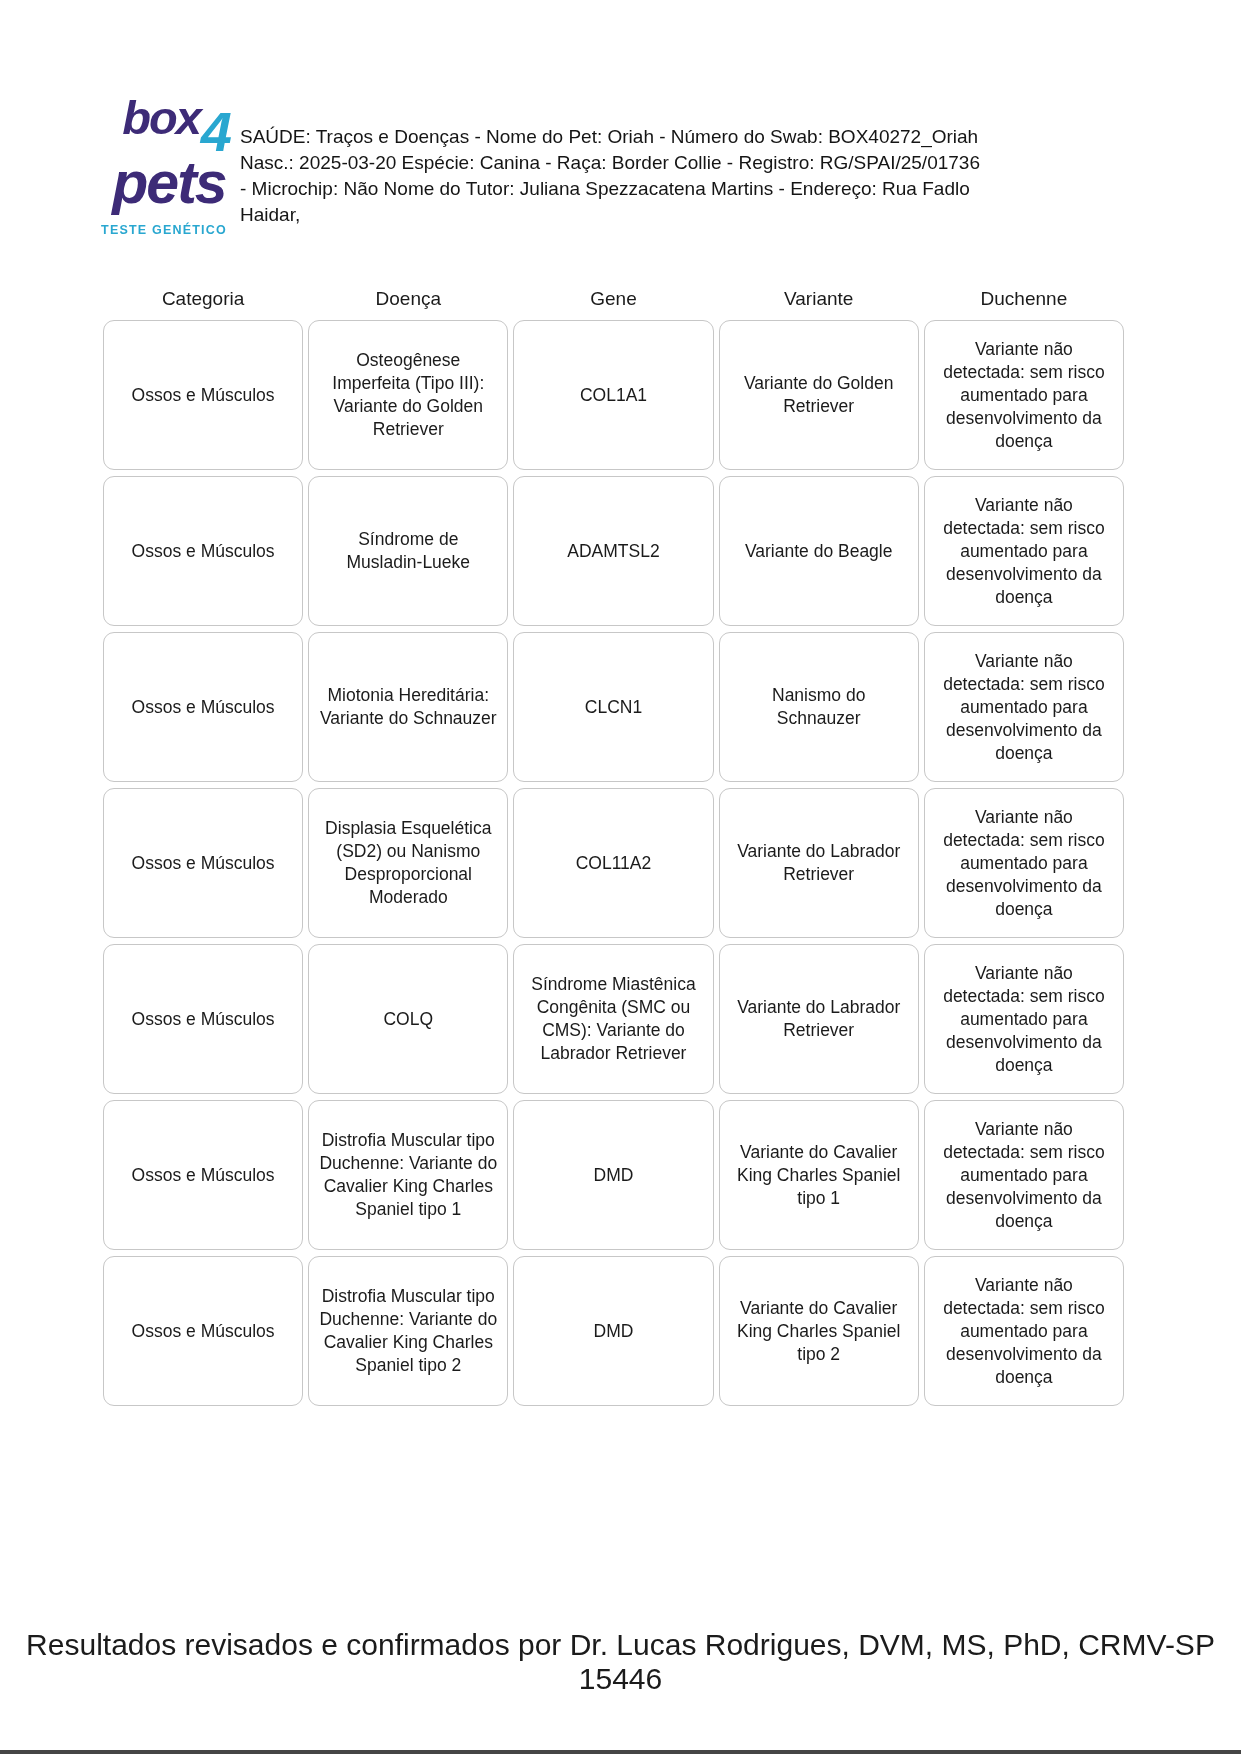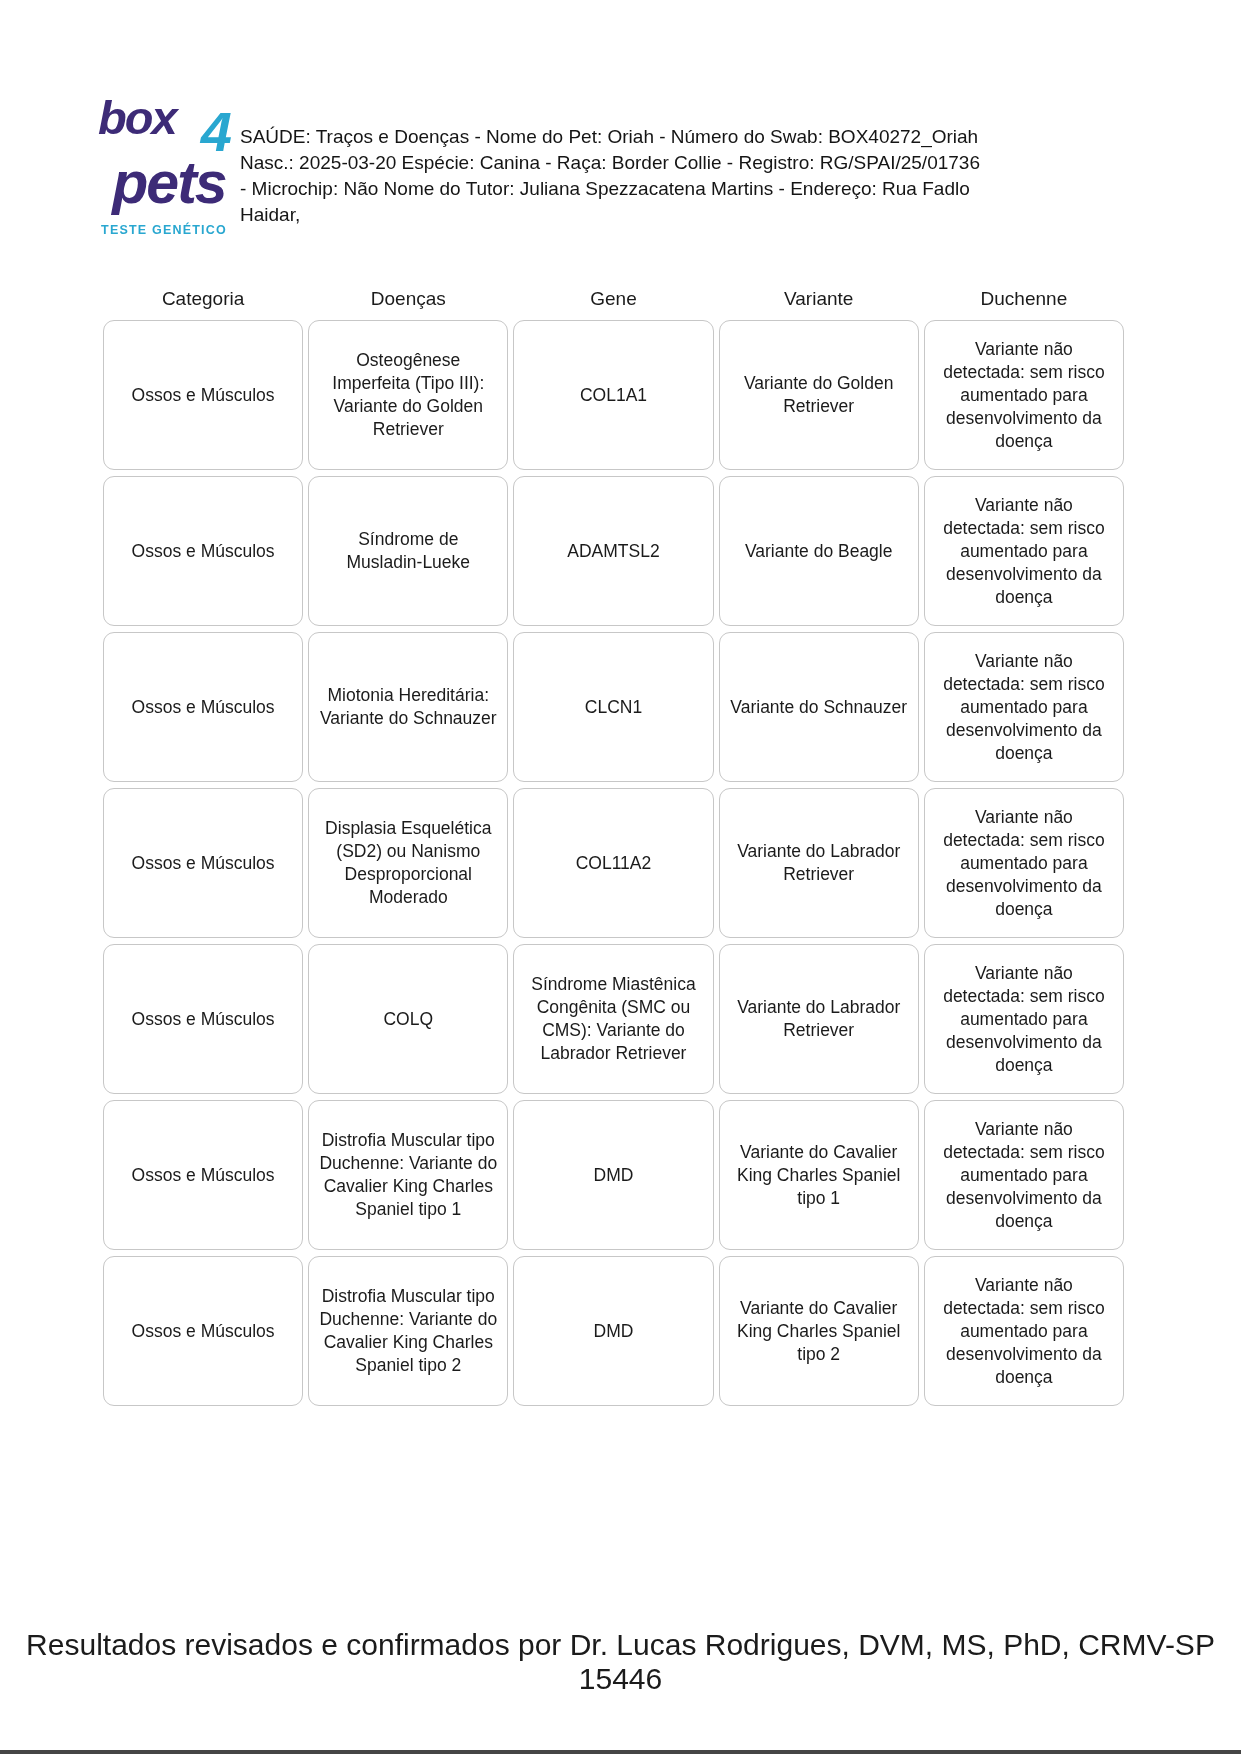--- a/index.html
+++ b/index.html
@@ -6,21 +6,21 @@
   .page{
     position:relative;
     width:1241px;height:1754px;
     background:#ffffff;
     font-family:"Liberation Sans", sans-serif;
     color:#1b1b1b;
     overflow:hidden;
   }
   
   .logo{position:absolute;left:98px;top:94px;width:132px;text-align:center;line-height:1;}
-  .logo .l1{font-style:italic;font-weight:700;font-size:47px;letter-spacing:-2px;display:flex;justify-content:space-between;align-items:flex-start;}
+  .logo .l1{font-style:italic;font-weight:700;font-size:47px;letter-spacing:-2px;display:flex;justify-content:flex-end;align-items:flex-start;}
   .logo .l1 .word-box{display:inline-block;}
   .logo .l1 .word-4{display:inline-block;font-size:56px;margin-top:10px;margin-left:1px;}
   .logo .l2{font-style:italic;font-weight:700;font-size:59px;letter-spacing:-2px;margin-top:-6px;margin-left:10px;}
   .logo .tagline{font-size:12.5px;font-weight:700;letter-spacing:1.2px;margin-top:11px;}
   
   .header-text{
     position:absolute;left:240px;top:105px;width:748px;
     font-size:19px;line-height:26px;color:#151515;
   }
   
@@ -54,40 +54,40 @@
     </div>
     <div class="l2" style="color: rgb(61, 43, 119);">pets</div>
     <div class="tagline" style="color: rgb(41, 167, 208);">TESTE GENÉTICO</div>
   </div>
 
   <p class="header-text">SAÚDE: Traços e Doenças - Nome do Pet: Oriah - Número do Swab: BOX40272_Oriah Nasc.: 2025-03-20 Espécie: Canina - Raça: Border Collie - Registro: RG/SPAI/25/01736 - Microchip: Não Nome do Tutor: Juliana Spezzacatena Martins - Endereço: Rua Fadlo Haidar,</p>
 
   <div class="table">
     <div class="thead">
       <div class="hcell">Categoria</div>
-      <div class="hcell">Doenças</div>
+      <div class="hcell">Doença</div>
       <div class="hcell">Gene</div>
       <div class="hcell">Variante</div>
       <div class="hcell">Duchenne</div>
     </div>
     <div class="tbody" id="table-body">
         <div class="cell">Ossos e Músculos</div>
         <div class="cell">Osteogênese Imperfeita (Tipo III): Variante do Golden Retriever</div>
         <div class="cell">COL1A1</div>
         <div class="cell">Variante do Golden Retriever</div>
         <div class="cell">Variante não detectada: sem risco aumentado para desenvolvimento da doença</div>
         <div class="cell">Ossos e Músculos</div>
         <div class="cell">Síndrome de Musladin-Lueke</div>
         <div class="cell">ADAMTSL2</div>
         <div class="cell">Variante do Beagle</div>
         <div class="cell">Variante não detectada: sem risco aumentado para desenvolvimento da doença</div>
         <div class="cell">Ossos e Músculos</div>
         <div class="cell">Miotonia Hereditária: Variante do Schnauzer</div>
         <div class="cell">CLCN1</div>
-        <div class="cell">Variante do Schnauzer</div>
+        <div class="cell">Nanismo do Schnauzer</div>
         <div class="cell">Variante não detectada: sem risco aumentado para desenvolvimento da doença</div>
         <div class="cell">Ossos e Músculos</div>
         <div class="cell">Displasia Esquelética (SD2) ou Nanismo Desproporcional Moderado</div>
         <div class="cell">COL11A2</div>
         <div class="cell">Variante do Labrador Retriever</div>
         <div class="cell">Variante não detectada: sem risco aumentado para desenvolvimento da doença</div>
         <div class="cell">Ossos e Músculos</div>
         <div class="cell">COLQ</div>
         <div class="cell">Síndrome Miastênica Congênita (SMC ou CMS): Variante do Labrador Retriever</div>
         <div class="cell">Variante do Labrador Retriever</div>

